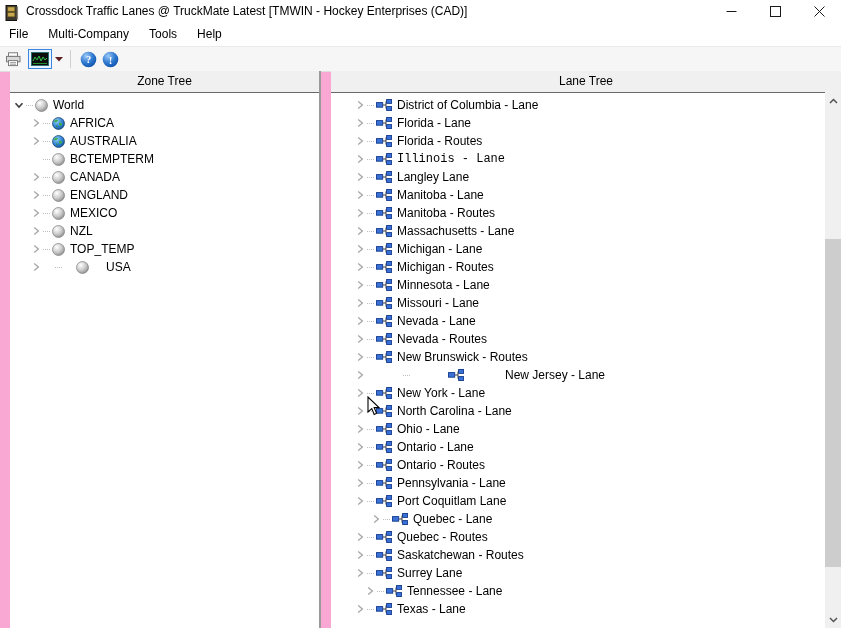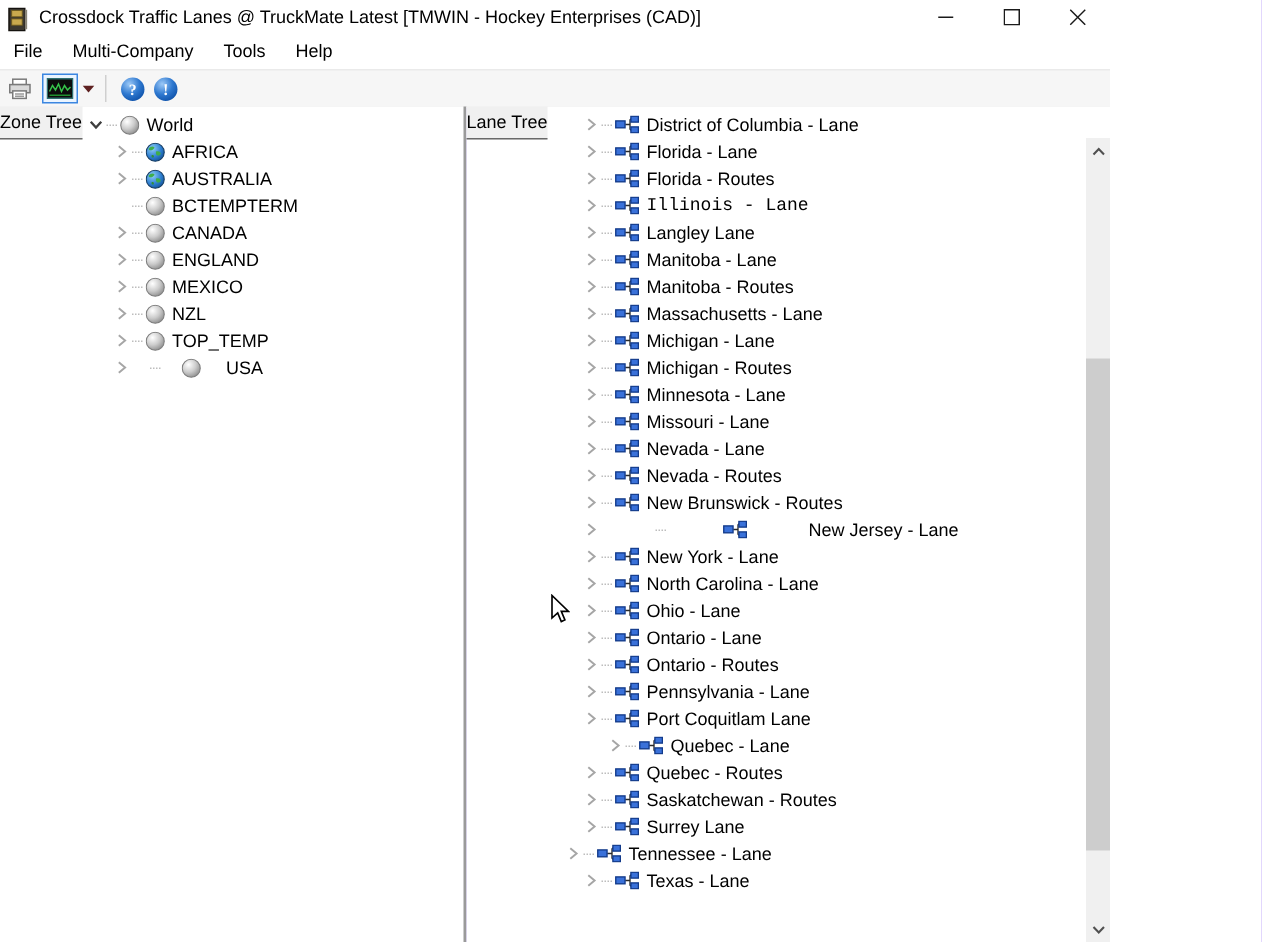--- a/index.html
+++ b/index.html
@@ -1,16 +1,16 @@
 <!DOCTYPE html>
 <html><head>
 <meta charset="utf-8">
 <style>
   html,body{margin:0;padding:0;background:#fff;}
-  .window{position:relative;width:740px;height:628px;background:#8b5cf6;overflow:hidden;
+  .window{position:relative;width:841px;height:628px;background:#f9a8d4;overflow:hidden;
           font-family:"Liberation Sans",sans-serif;font-size:12px;color:#000;}
 
   
   .titlebar{height:22px;display:flex;align-items:center;background:#fff;}
   .app-icon{margin:3px 7px 0 5px;display:flex;}
   .title{font-size:12px;white-space:nowrap;}
   .caption-buttons{margin-left:auto;display:flex;height:22px;}
   .cap-btn{width:44px;height:22px;display:flex;align-items:center;justify-content:center;}
 
   
@@ -21,21 +21,21 @@
   
   .toolbar{height:24px;background:#f6f6f6;border-top:1px solid #eaeaea;border-bottom:1px solid #dedede;
            display:flex;align-items:center;padding-left:2px;}
   .tb-btn{height:22px;min-width:22px;display:flex;align-items:center;justify-content:center;background:transparent;border:none;padding:0 2px;}
   .tb-btn.report{border:1px solid #3b86e0;background:#eaf4ff;height:20px;margin-left:4px;}
   .tb-drop{width:14px;height:22px;display:flex;align-items:center;justify-content:center;}
   .tb-sep{width:1px;height:18px;background:#cfcfcf;margin:0 6px 0 4px;}
 
   
   .content{position:absolute;top:71px;left:0;right:0;bottom:0;display:flex;}
-  .panel{background:#fff;display:flex;flex-direction:row;}
+  .panel{background:#fff;display:flex;flex-direction:column;margin-left:10px;}
   .panel.zone{width:309px;border-right:2px solid #9a9a9a;flex:none;}
   .panel.lane{flex:1;position:relative;}
   .panel-header{height:21px;flex:none;background:#f0f0f0;border-bottom:1px solid #696969;
                 text-align:center;line-height:21px;font-size:12px;}
   .tree{padding-top:3px;overflow:hidden;flex:1;}
   .panel.lane .tree{padding-right:16px;}
   .tree-row{height:18px;display:flex;align-items:center;white-space:nowrap;}
   .chev{width:14px;flex:none;display:flex;align-items:center;justify-content:center;}
   .connector{width:7px;flex:none;height:0;border-top:1px dotted #bdbdbd;margin-right:2px;}
   .tree-row .icon{flex:none;display:flex;align-items:center;margin-right:5px;}
@@ -753,21 +753,21 @@
             <span class="icon">
               <svg width="16" height="12" viewBox="0 0 16 12">
                 <path d="M6.8 6 H10 M10 2.5 V9.5 M10 2.5 H10.8 M10 9.5 H10.8" stroke="#2b2b2b" stroke-width="0.9" fill="none"></path>
                 <rect x="0.5" y="3.6" width="6.2" height="4.6" fill="#3a71d9" stroke="#123a8a" stroke-width="0.9"></rect>
                 <rect x="10.6" y="0.5" width="5" height="3.9" fill="#3a71d9" stroke="#123a8a" stroke-width="0.9"></rect>
                 <rect x="10.6" y="7.6" width="5" height="3.9" fill="#3a71d9" stroke="#123a8a" stroke-width="0.9"></rect>
               </svg>
             </span>
             <span class="tree-label">Surrey Lane</span>
           </div>
-          <div class="tree-row" style="padding-left: 10px;">
+          <div class="tree-row" style="padding-left: 32px;">
             <span class="chev">
               <svg width="10" height="10" viewBox="0 0 10 10">
                 <polyline points="3.2,1.5 7.4,5 3.2,8.5" fill="none" stroke="#a6a6a6" stroke-width="1.3"></polyline>
               </svg>
             </span>
             <span class="connector"></span>
             <span class="icon">
               <svg width="16" height="12" viewBox="0 0 16 12">
                 <path d="M6.8 6 H10 M10 2.5 V9.5 M10 2.5 H10.8 M10 9.5 H10.8" stroke="#2b2b2b" stroke-width="0.9" fill="none"></path>
                 <rect x="0.5" y="3.6" width="6.2" height="4.6" fill="#3a71d9" stroke="#123a8a" stroke-width="0.9"></rect>

